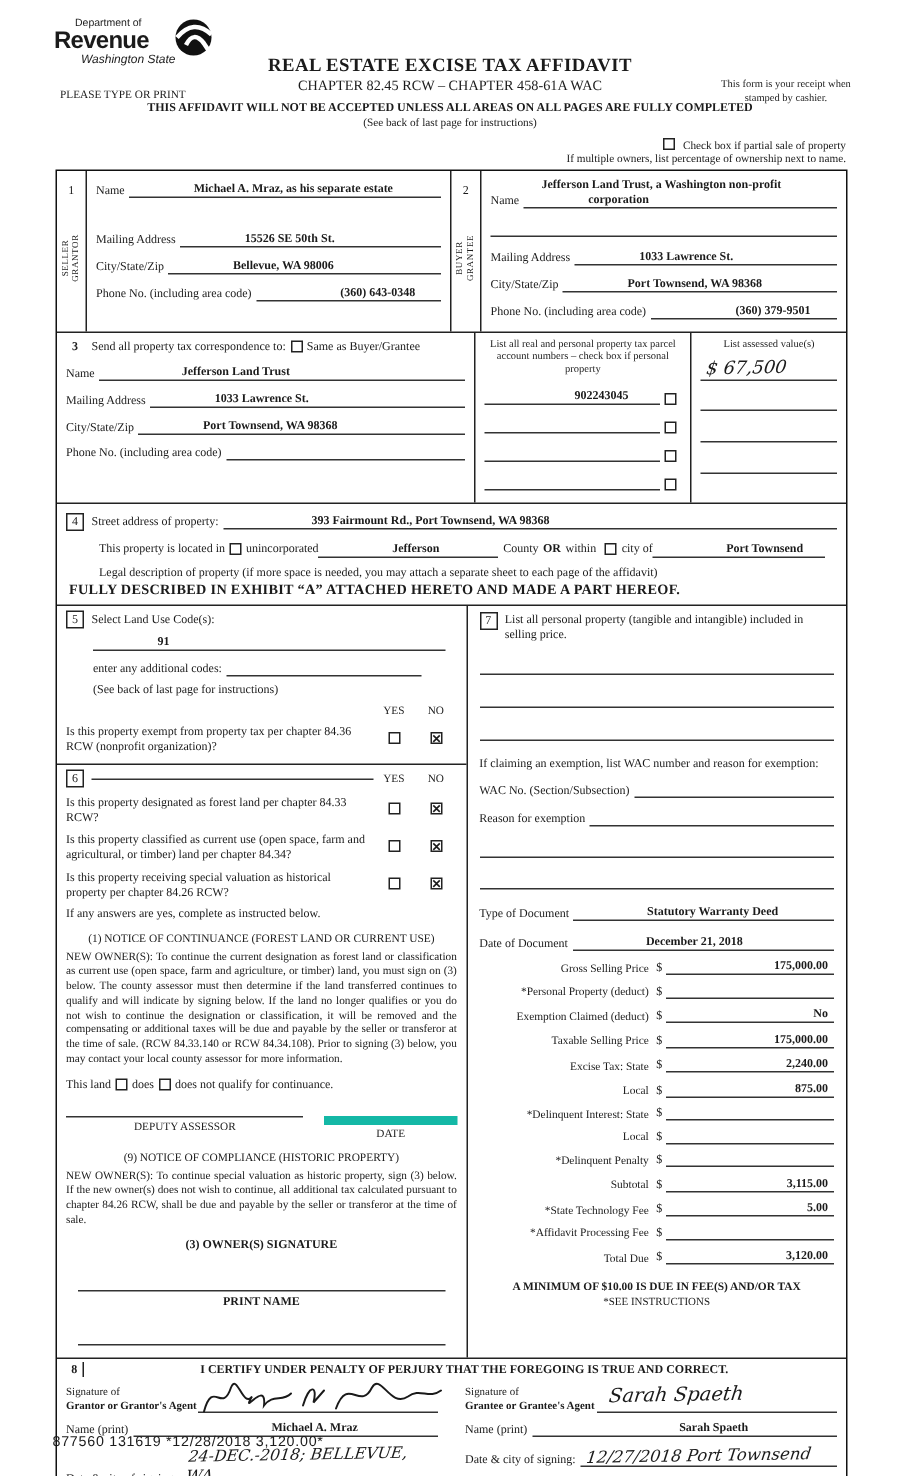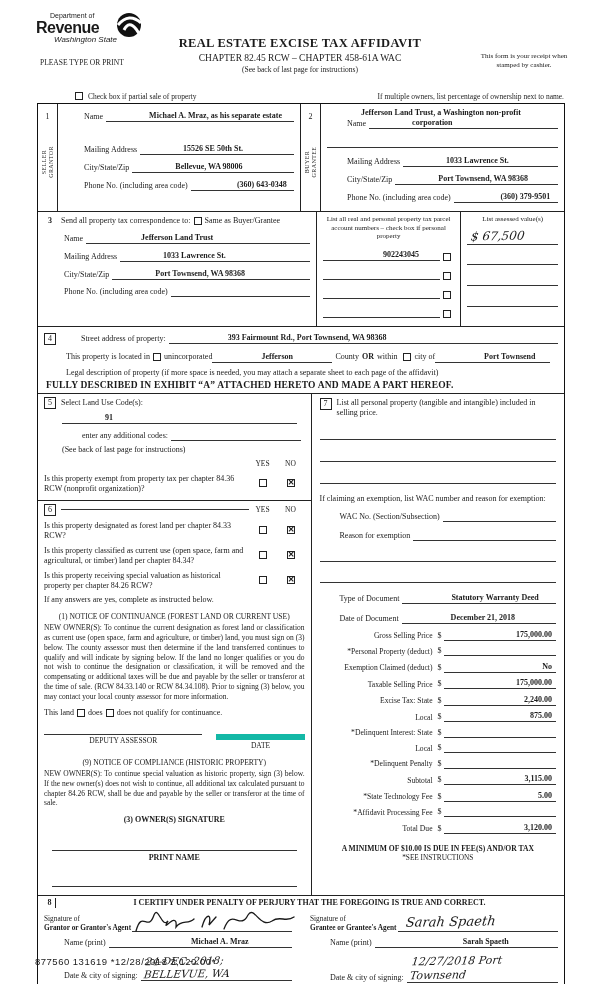--- a/index.html
+++ b/index.html
@@ -16,29 +16,29 @@
   .logo .rev  { font-family:"Liberation Sans",sans-serif; font-weight:bold; font-size:16px; letter-spacing:-0.5px; margin-left:8px; line-height:0.9; }
   .logo .st   { font-family:"Liberation Sans",sans-serif; font-style:italic; font-size:8px; margin-left:26px; }
   .logo svg { position:absolute; right:12px; top:-2px; }
   .hdr-center { text-align:center; padding-top: 26px; }
   .title { font-size:12.5px; font-weight:bold; letter-spacing:0.3px; }
   .subtitle { font-size:9.5px; margin-top:1px; }
   .accept { font-size:8px; font-weight:bold; margin-top:2px; }
   .seeback { font-size:7.5px; }
   .typeorprint { position:absolute; left:40px; top:58px; font-size:7.5px; }
   .receipt { position:absolute; right:30px; top:52px; width:92px; font-size:7px; text-align:center; }
-  .checkrow { display:flex; justify-content:space-between; padding:0 36px 2px 72px; font-size:7.5px; align-items:flex-end; }
+  .checkrow { display:flex; justify-content:space-between; padding:0 36px 2px 72px; font-size:7.5px; align-items:flex-end;flex-direction:column; }
   
   .cb { display:inline-block; width:8px; height:8px; border:1px solid #222; position:relative; vertical-align:-1px; margin:0 3px; background:#fff; flex:none; }
   .cb.checked::before { content:"\2715"; position:absolute; left:0.2px; top:-1.6px; font-size:8px; font-weight:bold; }
   .numbox { display:inline-block; border:1px solid #222; min-width:12px; padding:0 2px; text-align:center; font-size:8px; margin-right:5px; flex:none; }
   .fill { flex:1 1 auto; border-bottom:1px solid #333; min-height:10px; padding:0 4px; }
   .fv { font-weight:bold;padding-left:39px; }
   .frow { display:flex; align-items:flex-end; margin-top:7px; }
-  .lbl { flex:none; padding-right:3px;margin-left:20px; }
+  .lbl { flex:none; padding-right:3px; }
   .hw { font-family:"DejaVu Serif", serif; font-style:italic; display:inline-block; transform:skewX(-8deg) rotate(-1deg); }
   
   .mainbox { margin:0 35px 0 37px; border:1.6px solid #111; }
   .s12 { display:flex; border-bottom:1px solid #222; }
   .party { width:50%; display:flex; }
   .party.left { border-right:1px solid #222; }
   .sidecol { width:20px; border-right:1px solid #222; position:relative; flex:none; }
   .sidecol .num { display:block; text-align:center; padding-top:8px; font-size:8px; }
   .sidetext { position:absolute; top:54%; left:50%; transform:translate(-50%,-50%) rotate(-90deg); font-size:6px; letter-spacing:0.4px; line-height:1.15; text-align:center; white-space:nowrap; }
   .party-fields { flex:1; padding:4px 6px 8px 6px; }
@@ -109,20 +109,21 @@
       <div class="st">Washington State</div>
       <svg width="34" height="34" viewBox="0 0 34 34">
         <circle cx="17" cy="15" r="12" fill="#111"></circle>
         <path d="M6 15 Q 17 2 29 13" stroke="#fff" stroke-width="3" fill="none"></path>
         <path d="M12 20 Q 17 10 24 19 L 30 28" stroke="#fff" stroke-width="3" fill="none"></path>
       </svg>
     </div>
     <div class="hdr-center">
       <div class="title">REAL ESTATE EXCISE TAX AFFIDAVIT</div>
       <div class="subtitle">CHAPTER 82.45 RCW – CHAPTER 458-61A WAC</div>
+      <div class="accept">THIS AFFIDAVIT WILL NOT BE ACCEPTED UNLESS ALL AREAS ON ALL PAGES ARE FULLY COMPLETED</div>
       <div class="seeback">(See back of last page for instructions)</div>
     </div>
     <div class="typeorprint">PLEASE TYPE OR PRINT</div>
     <div class="receipt">This form is your receipt when stamped by cashier.</div>
   </div>
 
   <div class="checkrow">
     <span>
       <span class="cb"></span>
       <span>Check box if partial sale of property</span>

